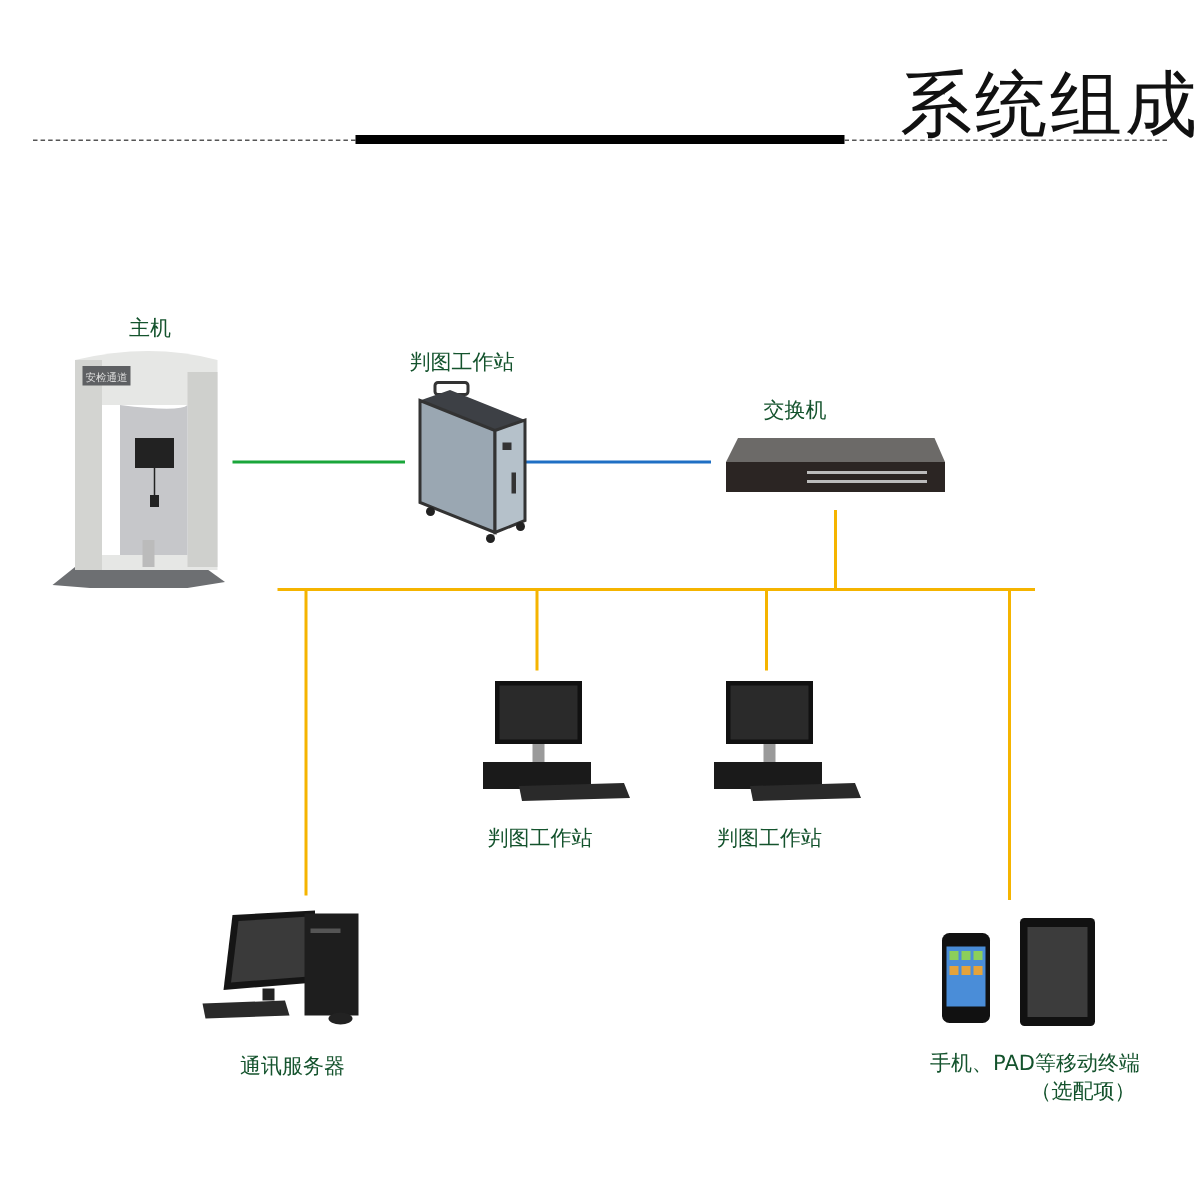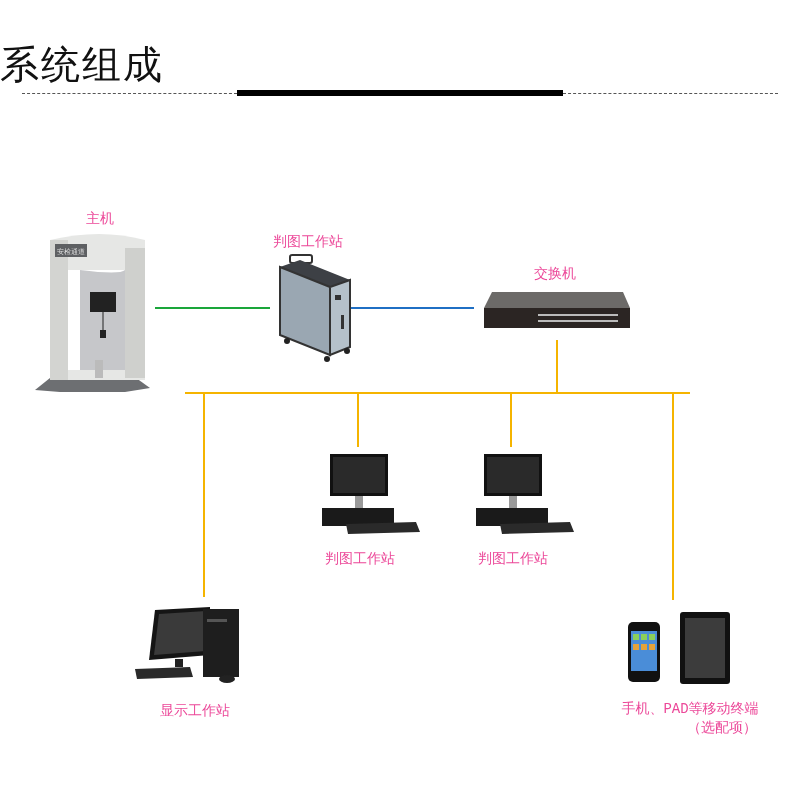--- a/index.html
+++ b/index.html
@@ -1,21 +1,21 @@
 <!DOCTYPE html>
 <html><head>
 <meta charset="utf-8">
 <style>
   html, body { margin:0; padding:0; background:#fff; }
   body { width:800px; height:800px; position:relative; overflow:hidden; font-family:"DejaVu Sans", sans-serif; }
   .abs { position:absolute; }
-  .title { left:0; width:800px; top:38px; text-align:left; font-size:39px; color:#111; letter-spacing:2px; }
+  .title { left:0; width:800px; top:38px; text-align:right; font-size:48px; color:#111; letter-spacing:2px; }
   .dash { top:93px; height:0; border-top:1px dashed #555; }
   .thick { left:237px; width:326px; top:90px; height:6px; background:#000; }
-  .label { color:#ec4899; font-size:14px; text-align:center; white-space:nowrap;font-family:Liberation Mono, monospace; }
+  .label { color:#14532d; font-size:14px; text-align:center; white-space:nowrap; }
   .line { background:#f5b400; }
   svg { position:absolute; overflow:visible; }
 </style>
 </head>
 <body>
 
 <div class="abs title">系统组成</div>
 <div class="abs dash" style="left:22px;width:215px;"></div>
 <div class="abs thick"></div>
 <div class="abs dash" style="left:563px;width:215px;"></div>
@@ -51,21 +51,21 @@
   <polygon points="5,12 25,5 75,25 55,32" fill="#3d4045"></polygon>
   <polygon points="5,12 55,32 55,100 5,80" fill="#9aa7b2" stroke="#333" stroke-width="2"></polygon>
   <polygon points="55,32 75,25 75,92 55,100" fill="#b5c1ca" stroke="#333" stroke-width="2"></polygon>
   <rect x="60" y="40" width="6" height="5" fill="#333"></rect>
   <rect x="66" y="60" width="3" height="14" fill="#333"></rect>
   <circle cx="12" cy="86" r="3" fill="#222"></circle>
   <circle cx="52" cy="104" r="3" fill="#222"></circle>
   <circle cx="72" cy="96" r="3" fill="#222"></circle>
 </svg>
 
-<div class="abs label" style="left:515px;top:265px;width:80px;">交换机</div>
+<div class="abs label" style="left:490px;top:265px;width:80px;">交换机</div>
 <svg style="left:480px;top:288px;" width="155" height="44">
   <polygon points="12,4 143,4 150,20 4,20" fill="#6c6a68"></polygon>
   <rect x="4" y="20" width="146" height="20" fill="#2b2523"></rect>
   <g fill="#bbb">
     <rect x="58" y="26" width="80" height="2"></rect>
     <rect x="58" y="32" width="80" height="2"></rect>
   </g>
 </svg>
 
 <svg style="left:318px;top:452px;" width="105" height="86">
@@ -88,21 +88,21 @@
 
 <svg style="left:135px;top:605px;" width="115" height="80">
   <polygon points="20,5 75,2 75,50 14,55" fill="#151515"></polygon>
   <polygon points="24,9 71,6 71,46 19,50" fill="#3a3a3a"></polygon>
   <rect x="40" y="54" width="8" height="8" fill="#222"></rect>
   <rect x="68" y="4" width="36" height="68" fill="#1e1e1e"></rect>
   <rect x="72" y="14" width="20" height="3" fill="#555"></rect>
   <polygon points="0,64 55,62 58,72 2,74" fill="#2a2a2a"></polygon>
   <ellipse cx="92" cy="74" rx="8" ry="4" fill="#222"></ellipse>
 </svg>
-<div class="abs label" style="left:140px;top:702px;width:110px;">显示工作站</div>
+<div class="abs label" style="left:140px;top:702px;width:110px;">通讯服务器</div>
 
 <svg style="left:625px;top:610px;" width="110" height="80">
   <rect x="3" y="12" width="32" height="60" rx="5" fill="#111"></rect>
   <rect x="6" y="21" width="26" height="40" fill="#4a8dd8"></rect>
   <g fill="#8ccf5a">
       <rect x="8" y="24" width="6" height="6"></rect>
       <rect x="16" y="24" width="6" height="6"></rect>
       <rect x="24" y="24" width="6" height="6"></rect>
     </g>
   <g fill="#e5a33a">

